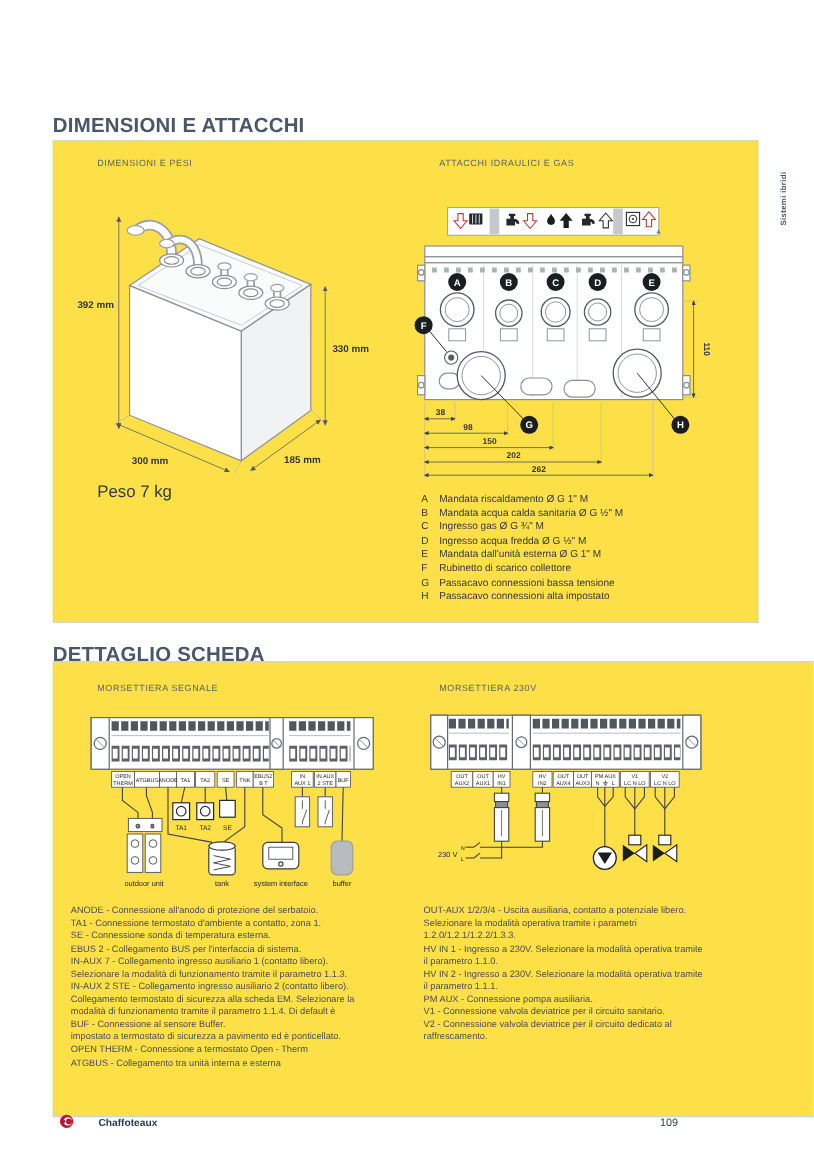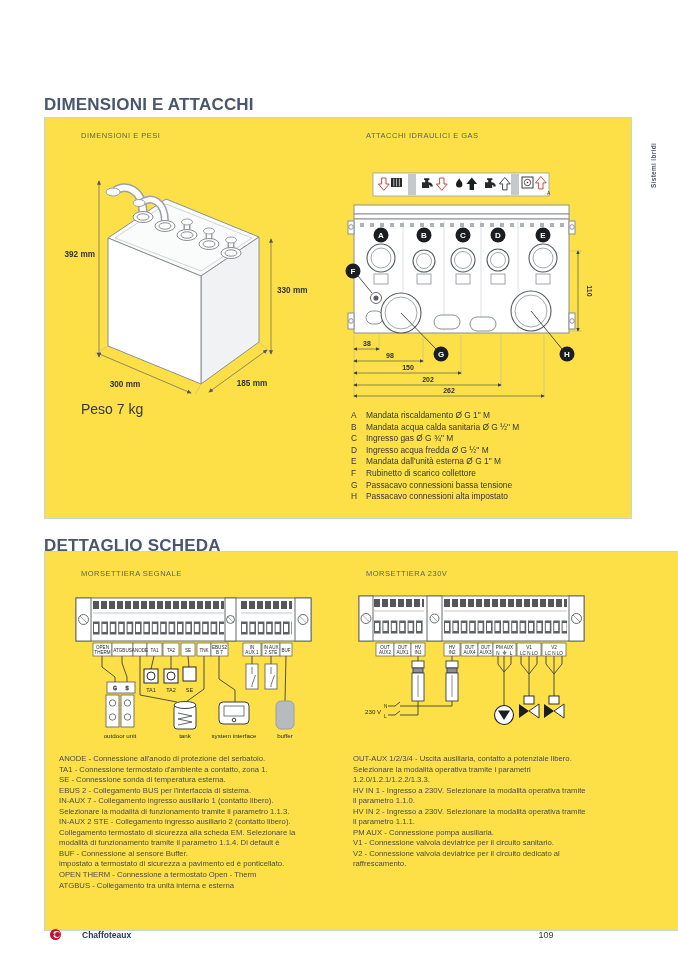--- a/index.html
+++ b/index.html
@@ -8,21 +8,21 @@
   .sec-title{position:absolute;font-size:17px;font-weight:bold;color:#4a566b;letter-spacing:.2px}
   .panel{position:absolute;border:1px solid #c9d4db;background:#fde047}
   .cap{position:absolute;font-size:7.5px;color:#5a626b;letter-spacing:.5px}
   .peso{position:absolute;font-size:14px;color:#33383d}
   .legend{position:absolute;font-size:8.4px;color:#33383d}
   .legend-row{display:flex;line-height:11.6px}
   .legend-key{width:15px;flex:0 0 15px}
   .notes{position:absolute;font-size:7.7px;color:#474c52;line-height:10.55px}
   .footer{position:absolute;left:50px;top:929px;display:flex;align-items:flex-end;gap:21px}
   .logo-text{font-size:8.5px;font-weight:bold;color:#243a5e}
-  .page-num{position:absolute;left:530px;top:930px;width:32px;text-align:center;font-size:9px;color:#3c4043}
+  .page-num{position:absolute;left:550px;top:930px;width:32px;text-align:left;font-size:9px;color:#3c4043}
   .side-tab{position:absolute;left:650px;top:136px;height:52px;font-size:6.5px;font-weight:bold;color:#4b5563;writing-mode:vertical-rl;transform:rotate(180deg);letter-spacing:.3px}
   svg{position:absolute;overflow:visible}
   svg text{font-family:"Liberation Sans",sans-serif}
   .cell-t{font-size:4.6px;fill:#26292c}
   .dev-t{font-size:6.2px;fill:#26292c}
 </style>
 </head>
 <body>
 
 <div class="side-tab">Sistemi ibridi</div>

